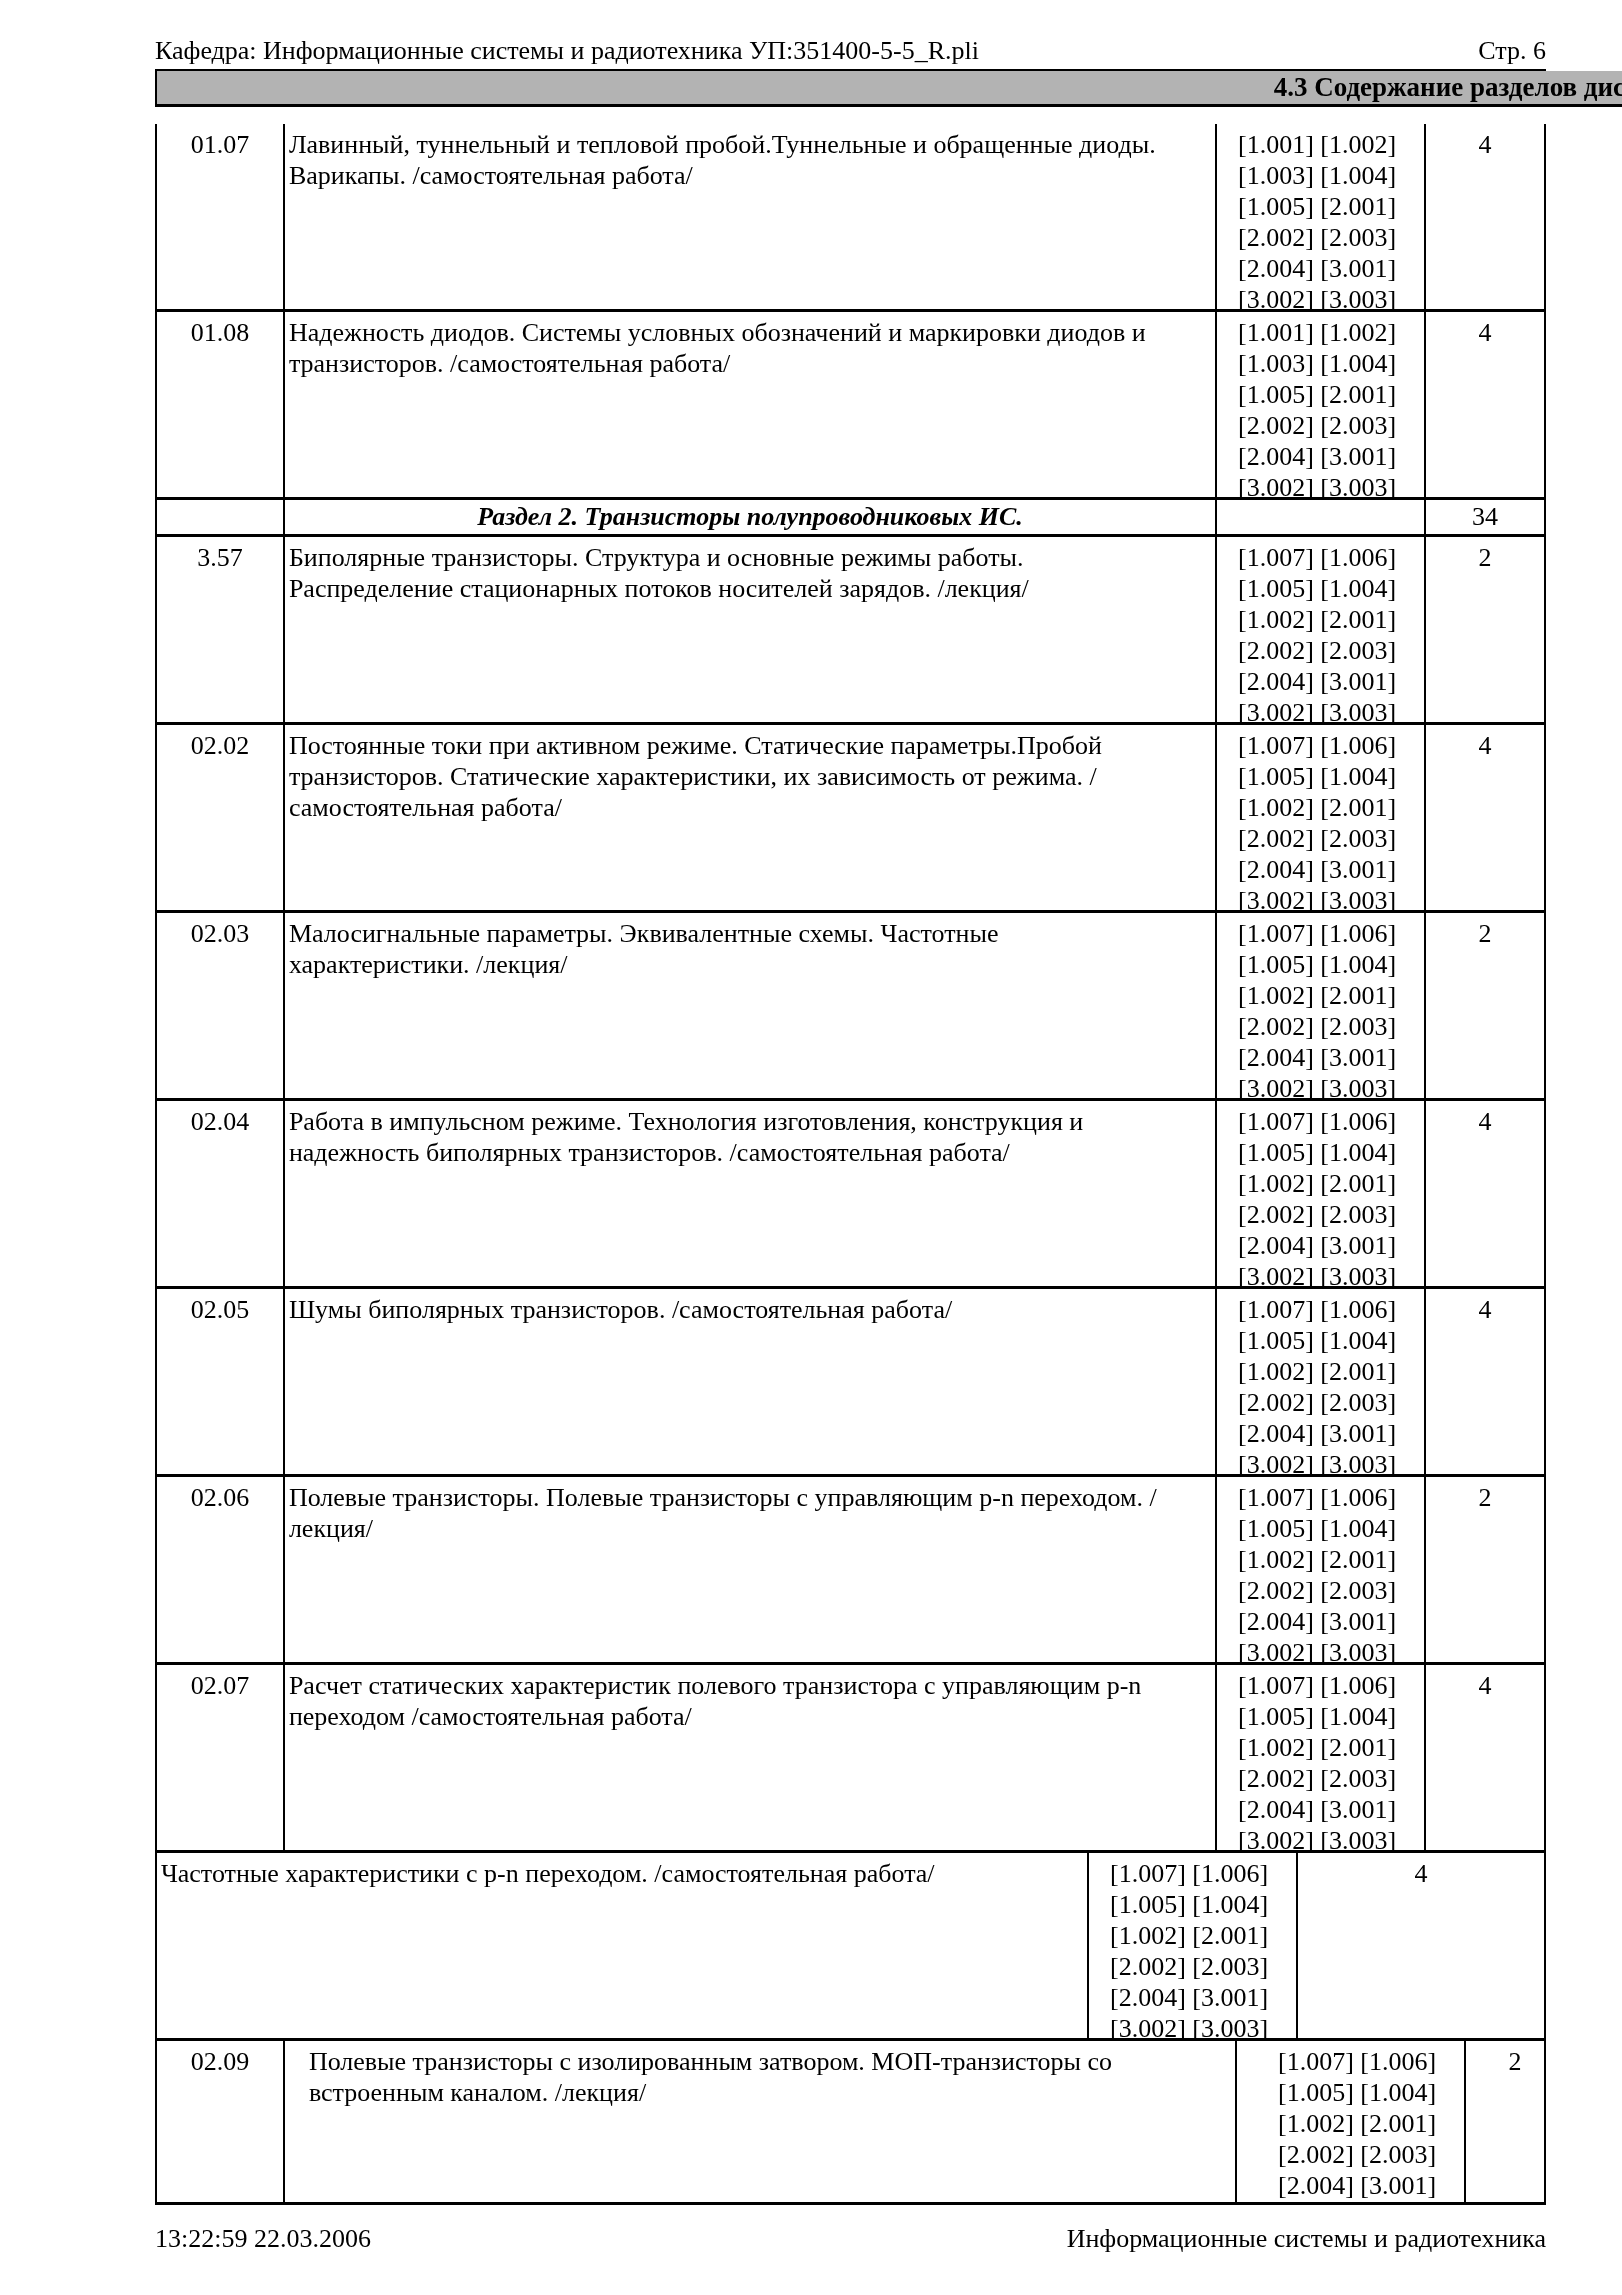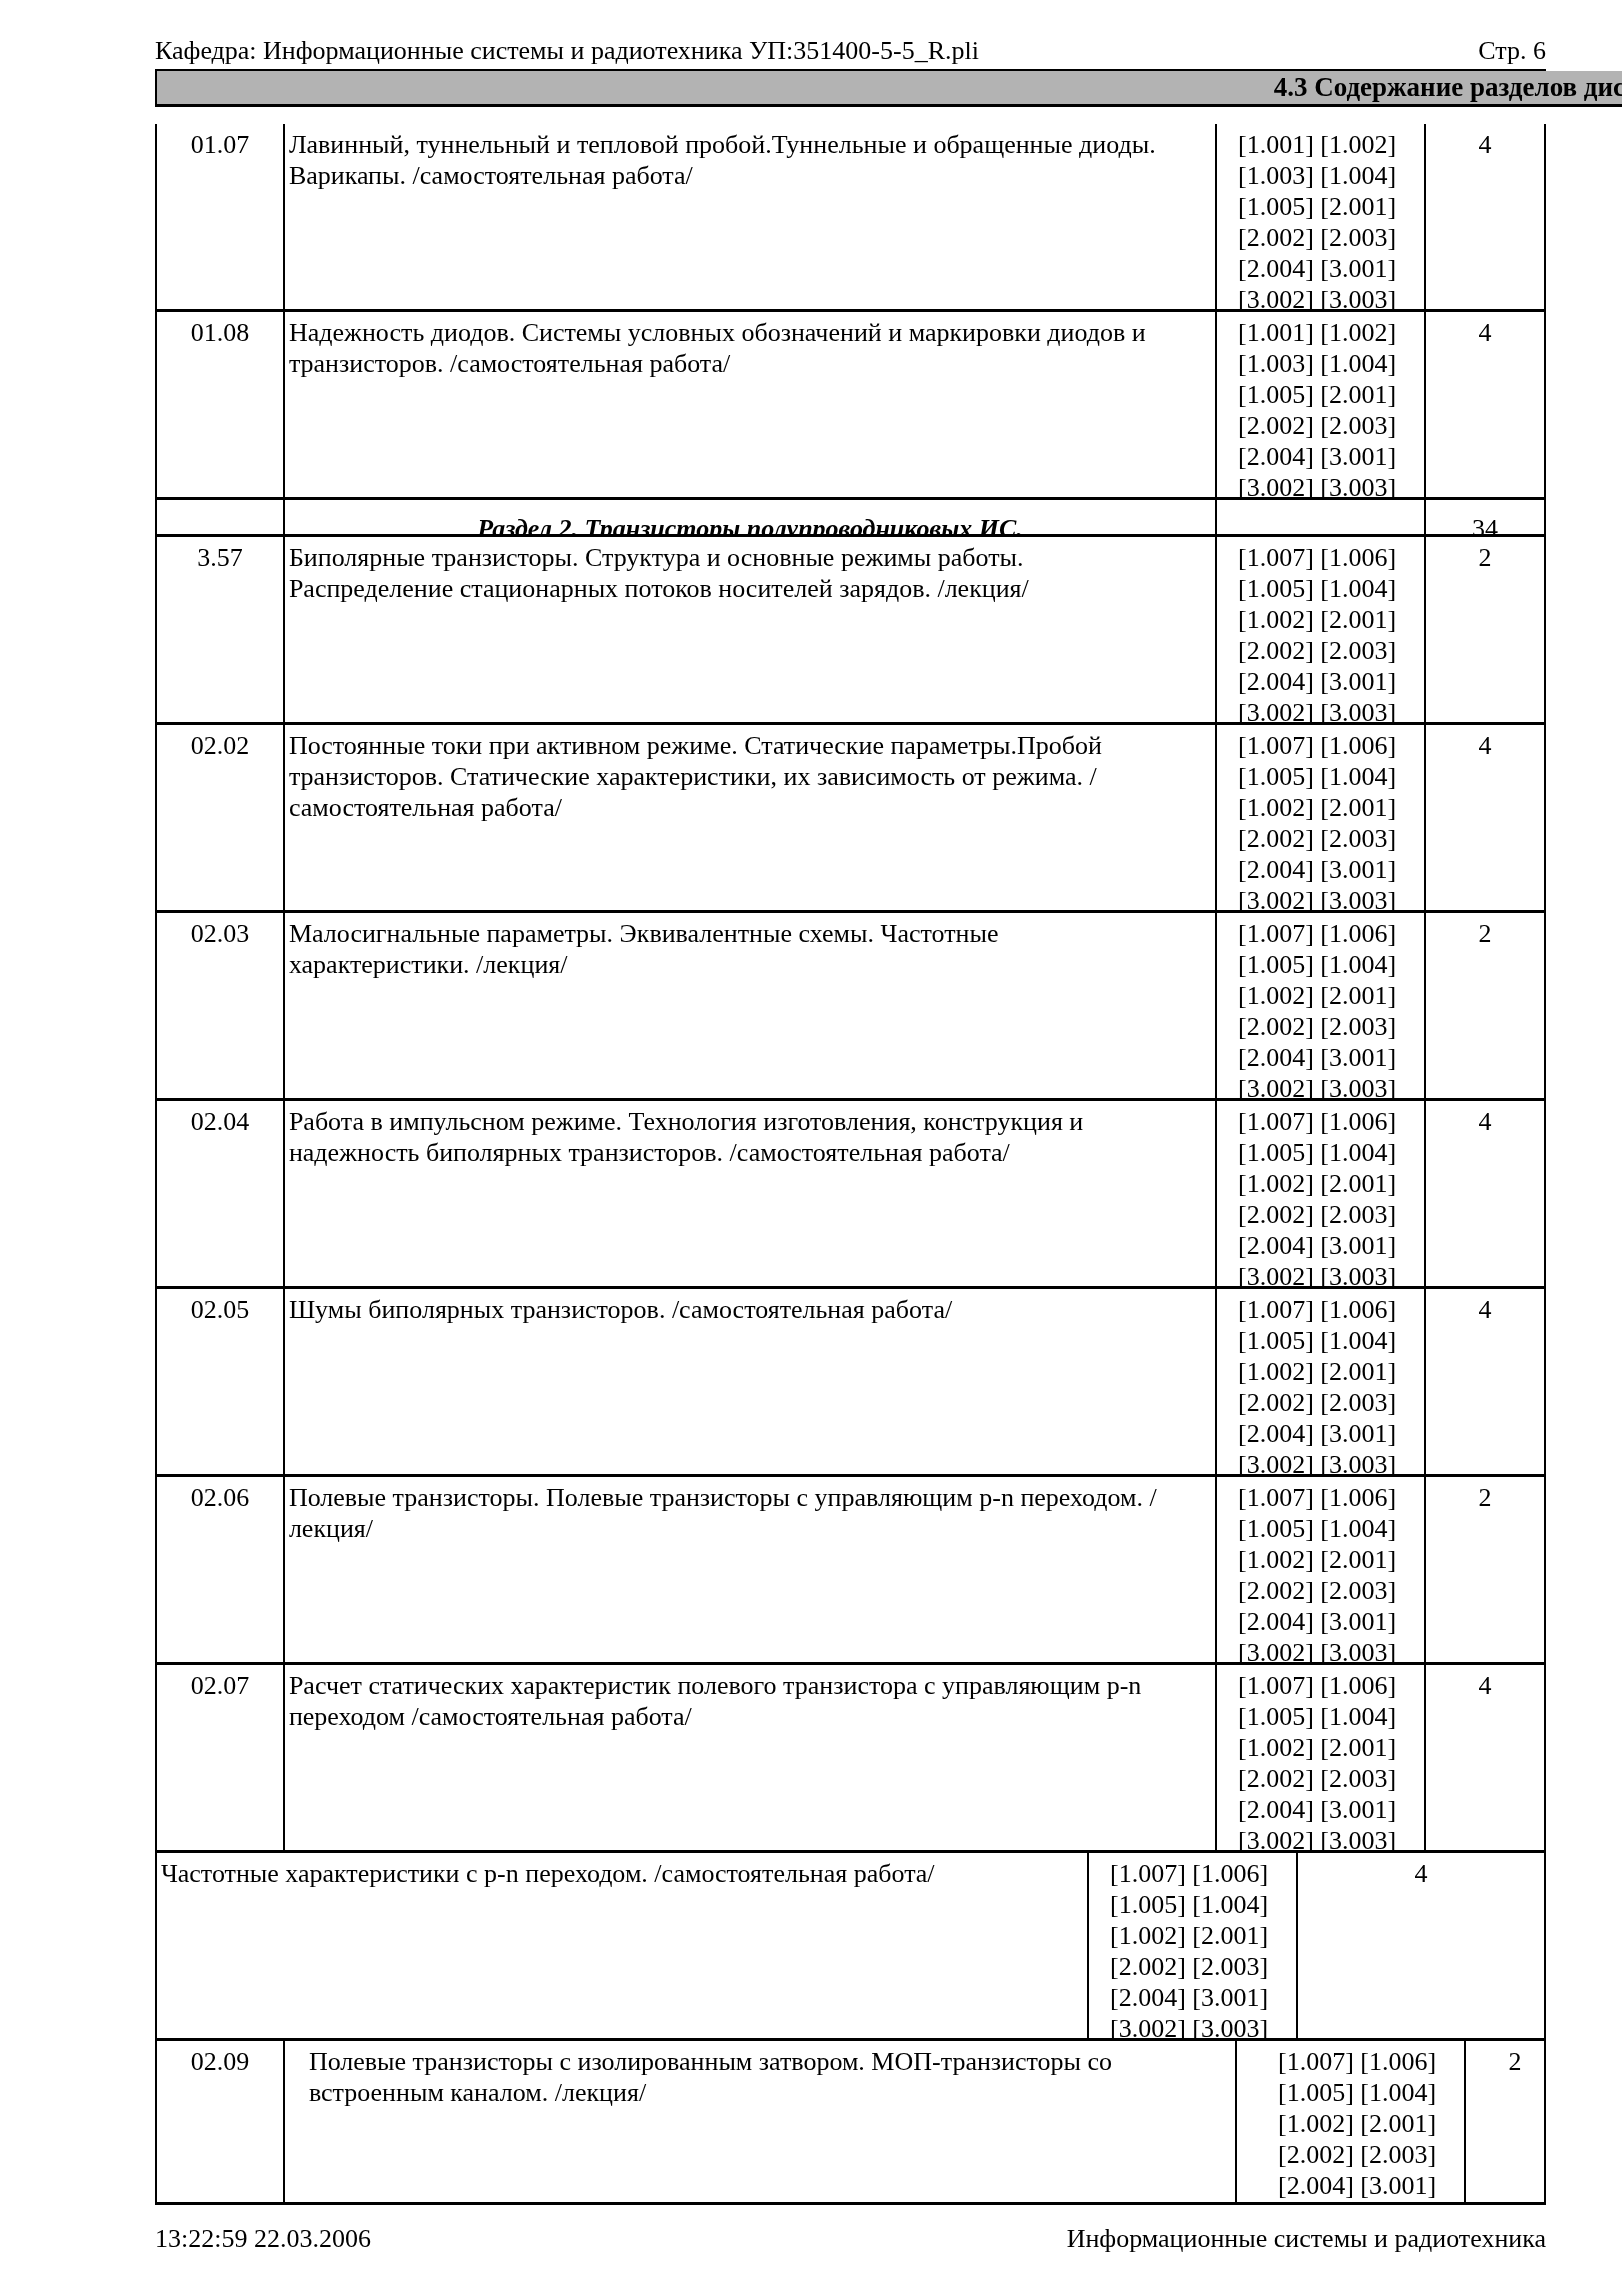--- a/index.html
+++ b/index.html
@@ -34,21 +34,21 @@
   .row { display:flex; border-bottom:3.3px solid #000; height:188px; overflow:hidden; }
   .row.last { border-bottom:none; height:161px;gap:20px; }
   .row.section-row { height:37px; }
 
   .c { line-height:31px; padding-top:5.2px; }
   .c1 { width:128px;  border-right:2px solid #000; text-align:center; }
   .c2 { width:932px; border-right:2px solid #000; padding-left:3.9px; padding-right:45px; }
   .c3 { width:209px;  border-right:2px solid #000; padding-left:21px; }
   .c4 { flex:1; text-align:center; }
 
-  .section-row .c { padding-top:12px; line-height:33px; }
+  .section-row .c { padding-top:0; line-height:33px; }
   .section-row .c2 { text-align:center; font-weight:bold; font-style:italic; padding-right:3.9px; }
 
   .ref-line { white-space:nowrap; }
 
   #footer {
     left:155px; top:2224px; width:1391px;
     display:flex; justify-content:space-between;
   }
 </style>
 </head>

